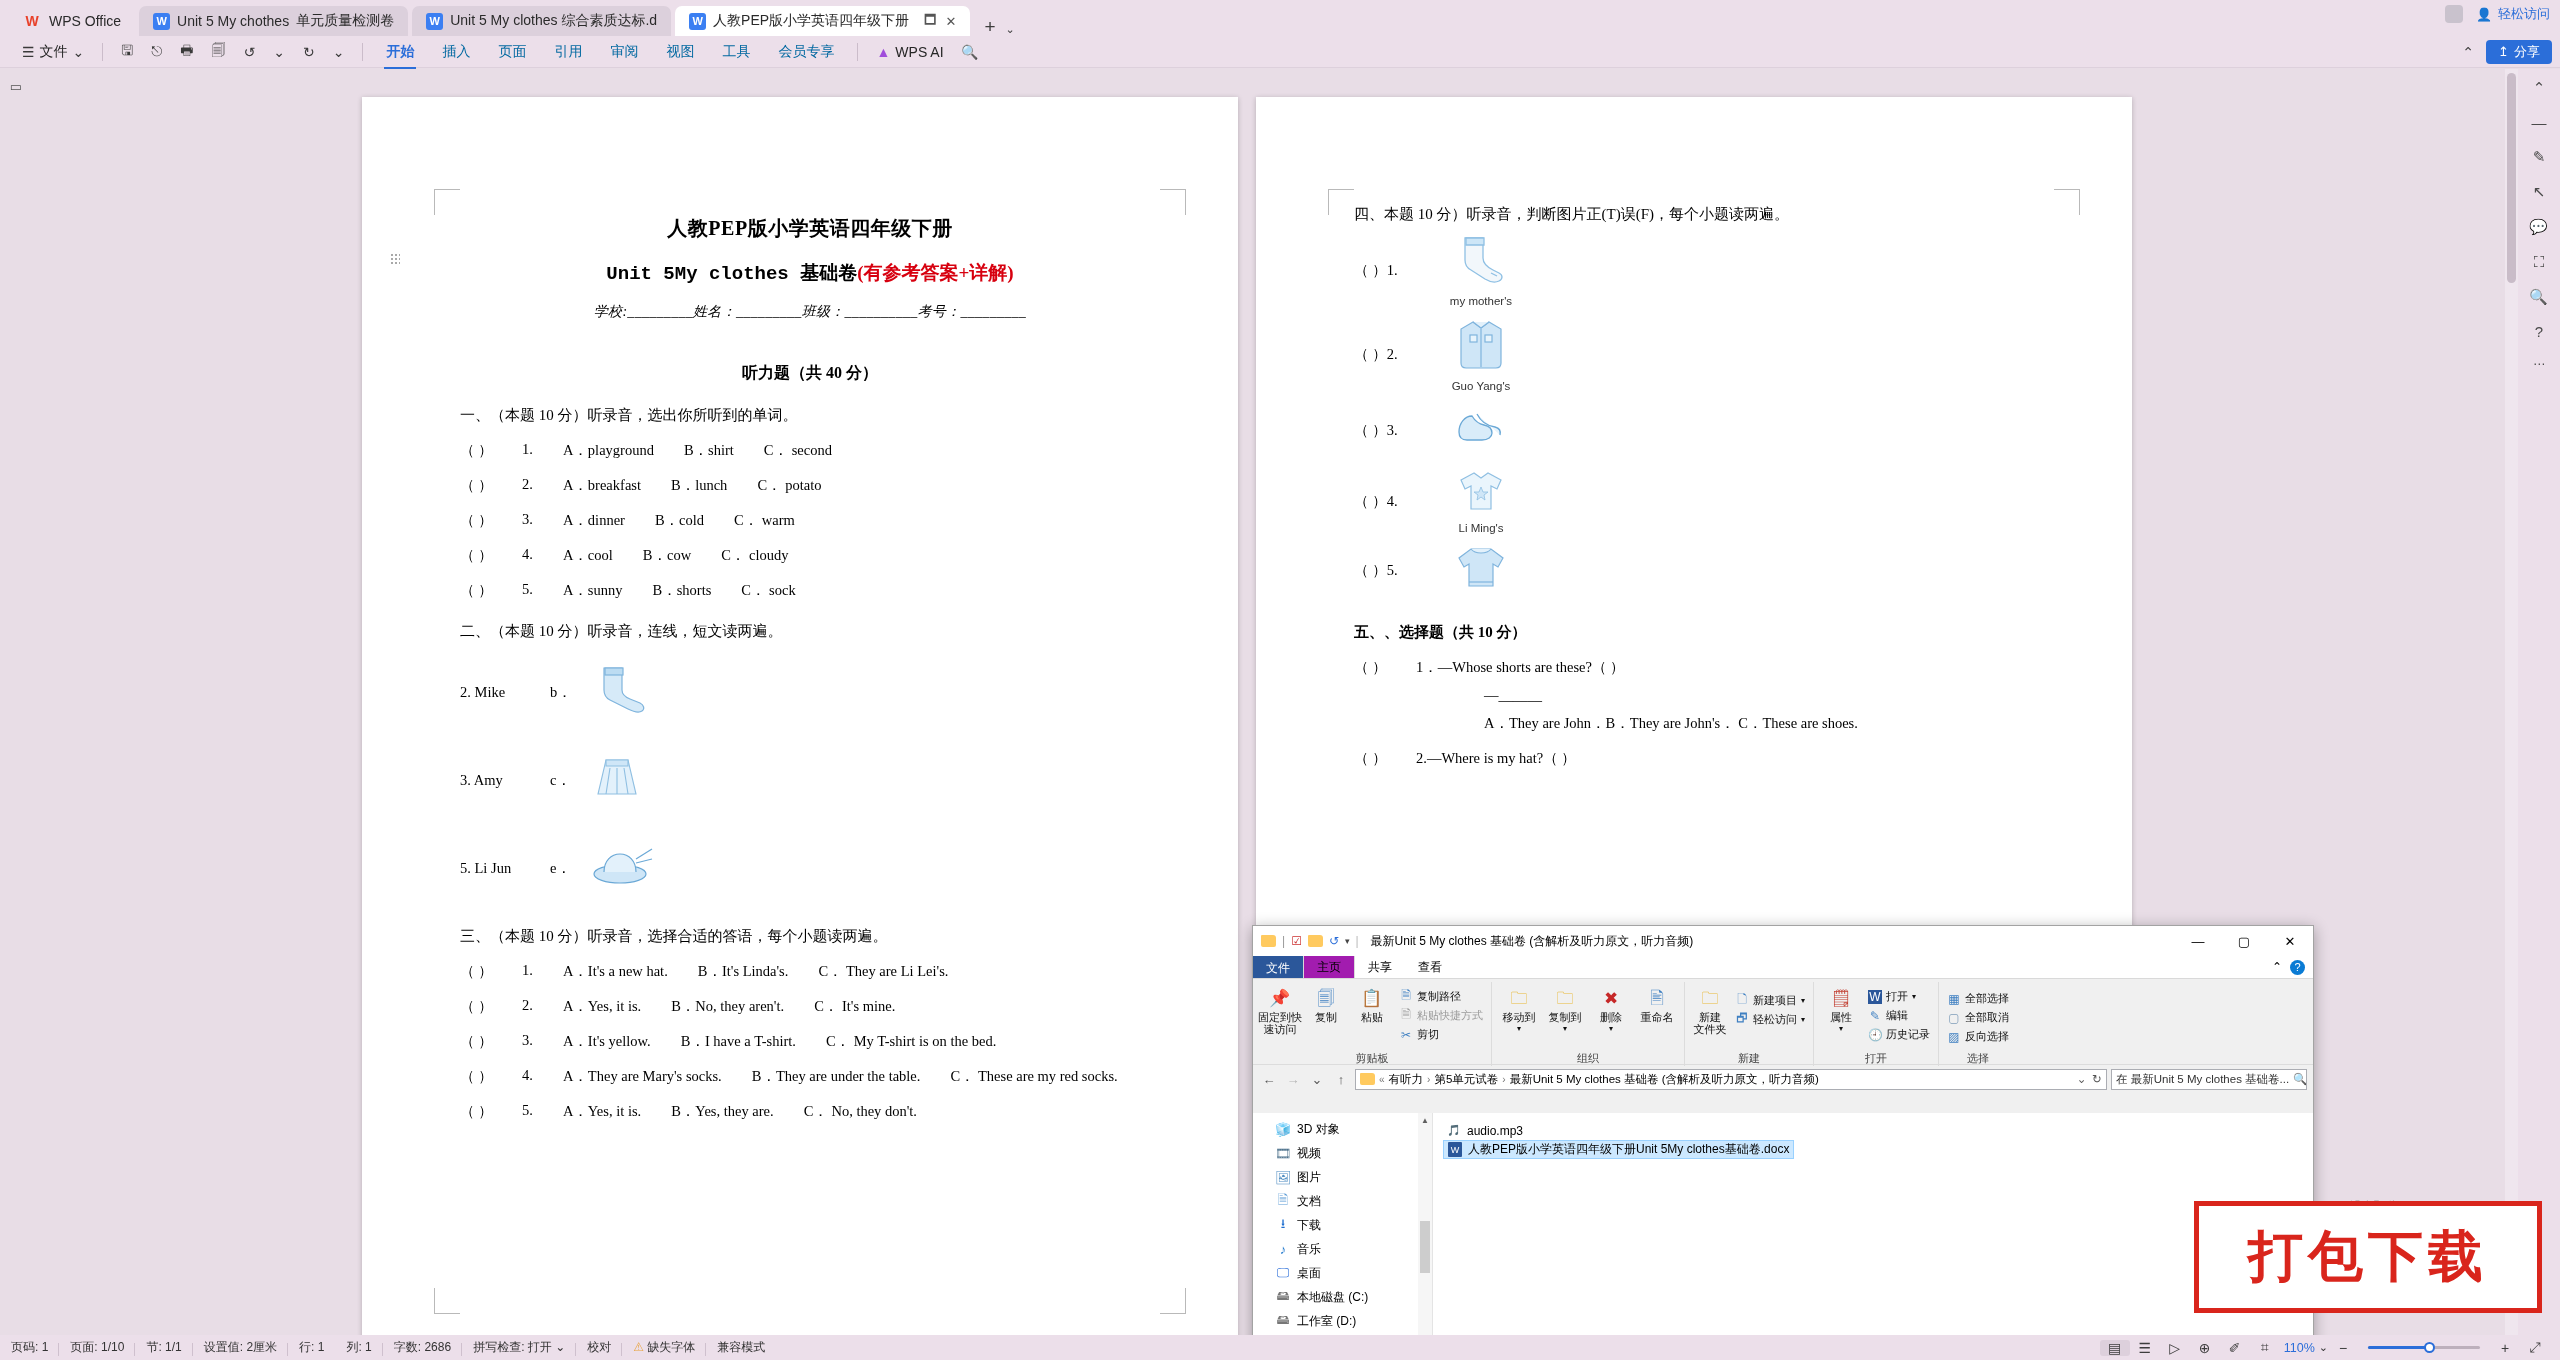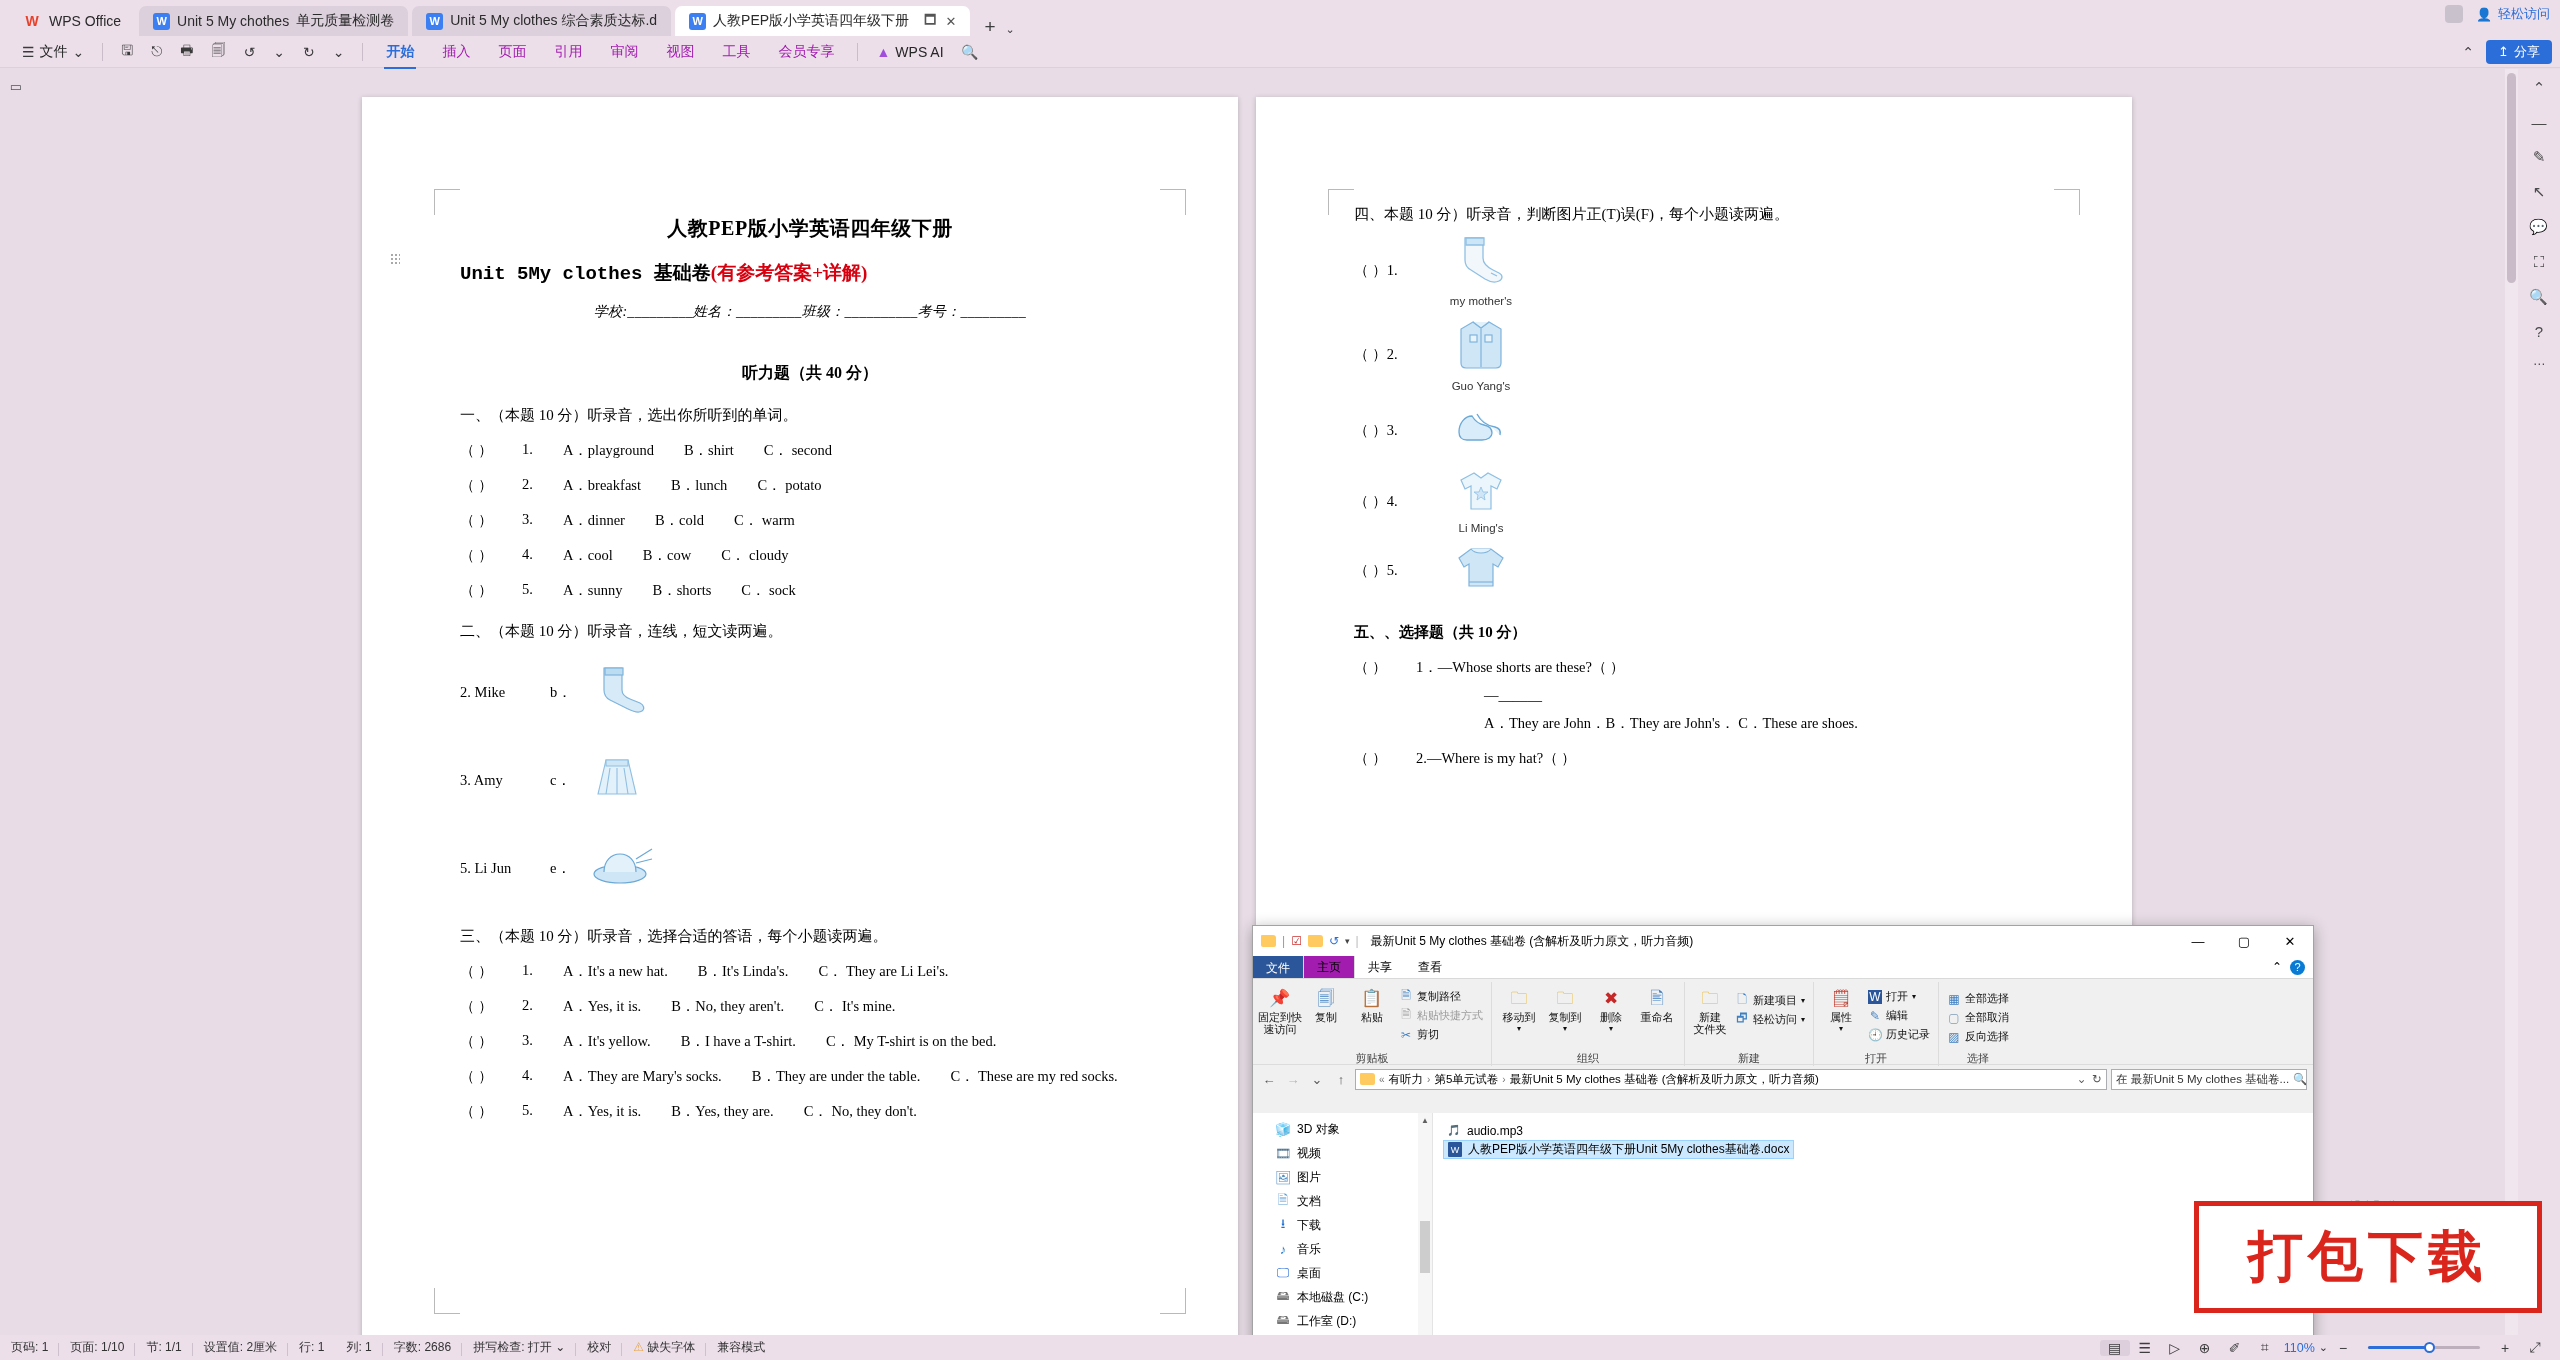--- a/index.html
+++ b/index.html
@@ -38,21 +38,21 @@
   .tabchev{font-size:11px;color:#3d3d3d;padding-right:8px;}
   #tabright{position:absolute;right:10px;top:5px;display:flex;align-items:center;gap:14px;font-size:13px;}
   .loginbtn{display:flex;align-items:center;gap:5px;color:#2b6ed9;}
   .avatarsq{width:18px;height:18px;border-radius:4px;background:#c9c2cd;}
   
   #ribbon{height:32px;background:#ecdfea;display:flex;align-items:center;padding-left:14px;
     gap:2px;position:relative;border-bottom:1px solid #ddd0dc;}
   .rb-item{display:flex;align-items:center;gap:5px;font-size:14px;color:#262626;padding:3px 8px;border-radius:4px;}
   .rb-sep{width:1px;height:18px;background:#cbbcca;margin:0 8px;}
   .rb-ic{font-size:14px;color:#3a3a3a;display:inline-block;}
-  .rb-tab{font-size:14px;color:#a21caf;padding:3px 13px;position:relative;}
+  .rb-tab{font-size:14px;color:#0369a1;padding:3px 13px;position:relative;}
   .rb-tab.sel{color:#2b6ed9;font-weight:bold;}
   .rb-tab.sel:after{content:"";position:absolute;left:11px;right:11px;bottom:-5px;height:2px;background:#2b6ed9;}
   #ribbonright{position:absolute;right:8px;display:flex;align-items:center;gap:12px;}
   .sharebtn{background:#2b6ed9;color:#fff;border-radius:4px;padding:3px 12px;font-size:13px;display:flex;gap:5px;align-items:center;}
   
   #workspace{position:absolute;top:69px;left:0;right:0;bottom:25px;background:#e8dde6;overflow:hidden;}
   #lefticon{position:absolute;left:5px;top:6px;width:22px;height:22px;display:flex;align-items:center;justify-content:center;color:#555;}
   
   #rtool{position:absolute;right:0;top:0;width:42px;bottom:0;background:#ecdfea;
     display:flex;flex-direction:column;align-items:center;padding-top:10px;gap:17px;font-size:15px;color:#4a4a4a;}
@@ -67,21 +67,21 @@
   .corner{position:absolute;width:26px;height:26px;}
   .ctl{border-left:1px solid #b9b9b9;border-top:1px solid #b9b9b9;}
   .ctr{border-right:1px solid #b9b9b9;border-top:1px solid #b9b9b9;}
   .cbl{border-left:1px solid #b9b9b9;border-bottom:1px solid #b9b9b9;}
   .cbr{border-right:1px solid #b9b9b9;border-bottom:1px solid #b9b9b9;}
   .pagebody{position:absolute;left:98px;right:78px;top:118px;font-family:"Liberation Serif","DejaVu Serif",serif;color:#000;}
   .dochandle{position:absolute;left:-70px;top:38px;width:10px;height:12px;
      background-image:radial-gradient(#9a9a9a 40%,transparent 41%);
      background-size:4px 4px;opacity:.85;}
   h1.doctitle{font-size:20px;text-align:center;font-weight:bold;letter-spacing:.5px;}
-  h2.docsub{font-size:19px;font-weight:bold;margin-top:18px;
+  h2.docsub{font-size:19px;text-align:center;font-weight:bold;margin-top:18px;
      font-family:"Liberation Mono","DejaVu Sans Mono",monospace;}
   h2.docsub .red{color:#d7000f;font-family:"Liberation Serif",serif;}
   .blanks{font-size:14px;text-align:center;margin-top:17px;letter-spacing:.3px;font-style:italic;}
   .secthead{font-size:16px;font-weight:bold;text-align:center;margin-top:42px;}
   .qhead{font-size:15px;margin-top:22px;}
   .qline{font-size:14.5px;margin-top:16px;display:flex;}
   .qline .paren{width:62px;flex:0 0 auto;}
   .qline .opt{margin-right:30px;}
   .matchrow{display:flex;align-items:center;margin-top:14px;height:74px;}
   .matchrow .nm{width:90px;font-size:14.5px;}

